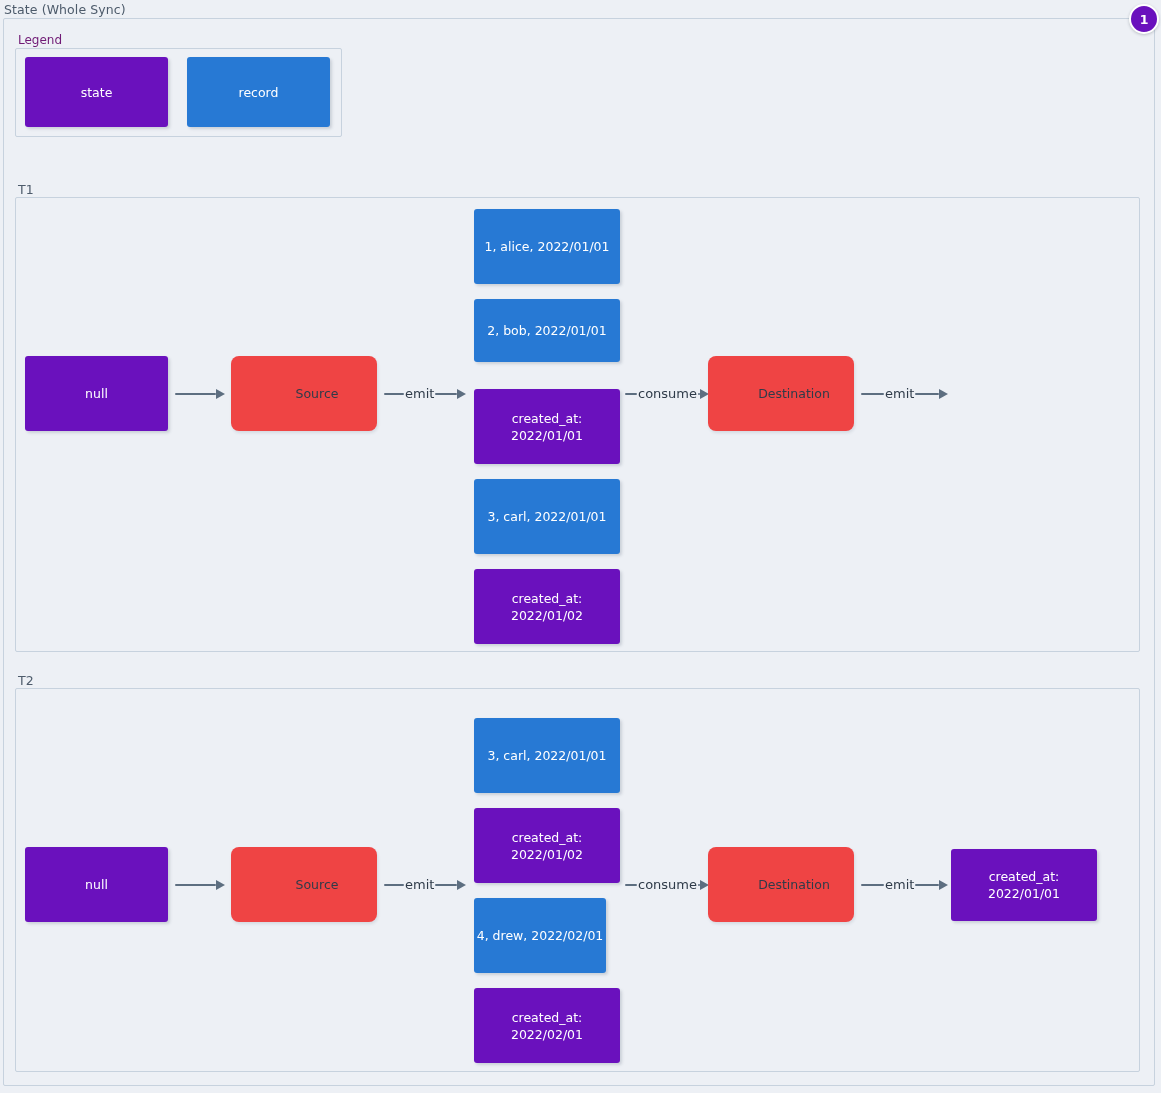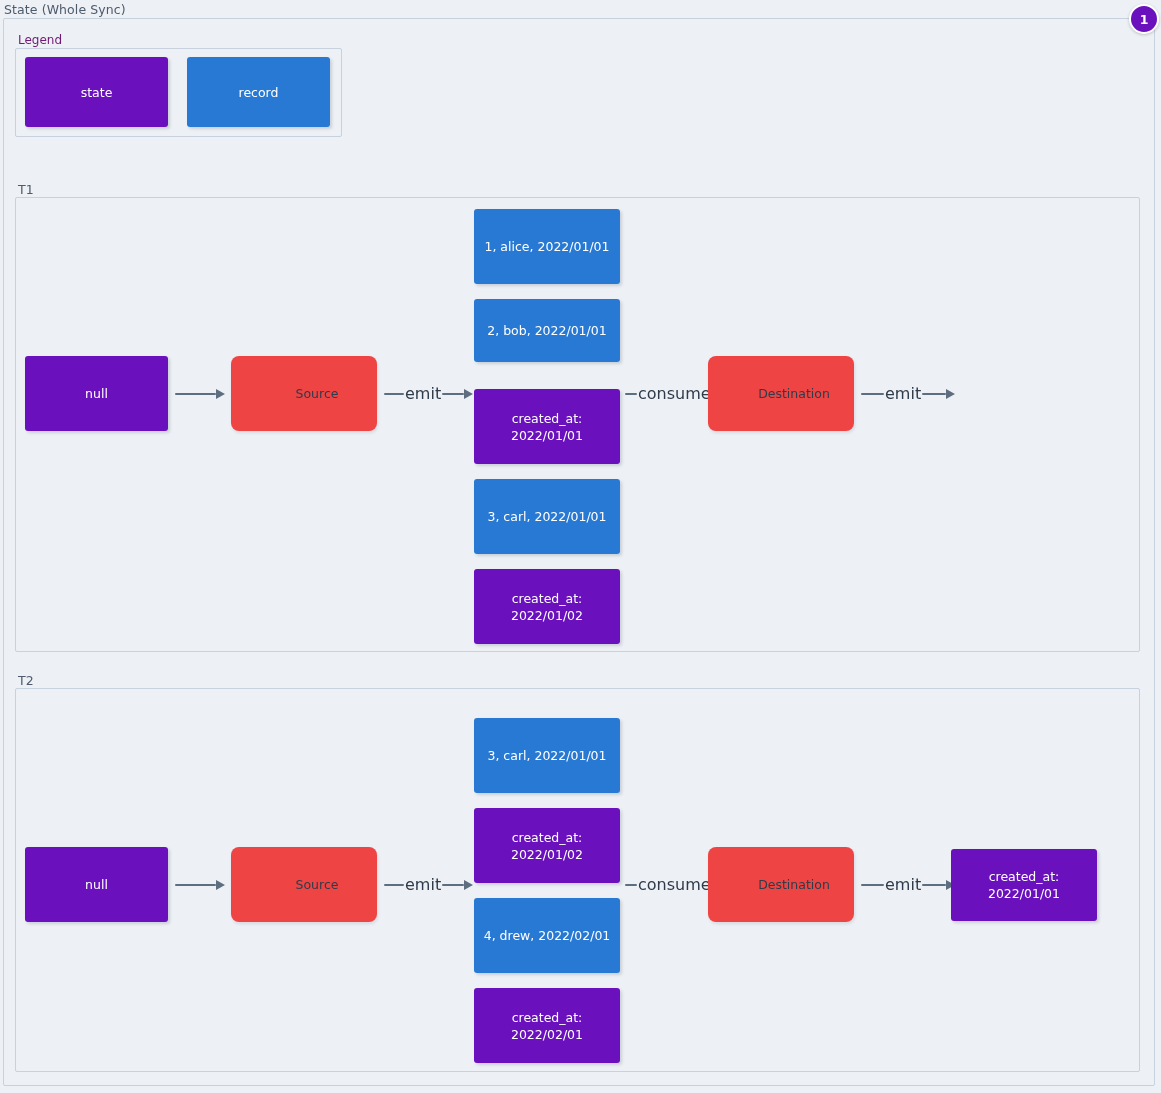--- a/index.html
+++ b/index.html
@@ -133,21 +133,21 @@
     display: flex;
     align-items: center;
     height: 16px;
   }
   .edge .line {
     height: 2.5px;
     background: #5d6e80;
     border-radius: 2px;
   }
   .edge .lbl {
-    font-size: 16px;
+    font-size: 13px;
     line-height: 14px;
     color: #2f3b49;
     padding: 0 1px;
     white-space: nowrap;
   }
   .edge .head {
     width: 0; height: 0;
     border-top: 5.5px solid transparent;
     border-bottom: 5.5px solid transparent;
     border-left: 9px solid #5d6e80;
@@ -249,21 +249,21 @@
   <div class="edge" style="left:384px; top:877px;">
     <div class="line" style="width:20px;"></div>
     <div class="lbl">emit</div>
     <div class="line" style="width:22px;"></div>
     <div class="head"></div>
   </div>
 
   <div class="node record" style="left:474px; top:718px; width:146px; height:75px; background:#2779d4;">3, carl, 2022/01/01</div>
   <div class="node state" style="left:474px; top:808px; width:146px; height:75px; background:#6a11bd;">created_at:
 2022/01/02</div>
-  <div class="node record" style="left:474px; top:898px; width:146px; height:75px; background:#2779d4;">4, drew, 2022/02/01</div>
+  <div class="node record" style="left:474px; top:898px; width:132px; height:75px; background:#2779d4;">4, drew, 2022/02/01</div>
   <div class="node state" style="left:474px; top:988px; width:146px; height:75px; background:#6a11bd;">created_at:
 2022/02/01</div>
 
   <div class="edge" style="left:625px; top:877px;">
     <div class="line" style="width:12px;"></div>
     <div class="lbl">consume</div>
     <div class="line" style="width:2px;"></div>
     <div class="head"></div>
   </div>
 

